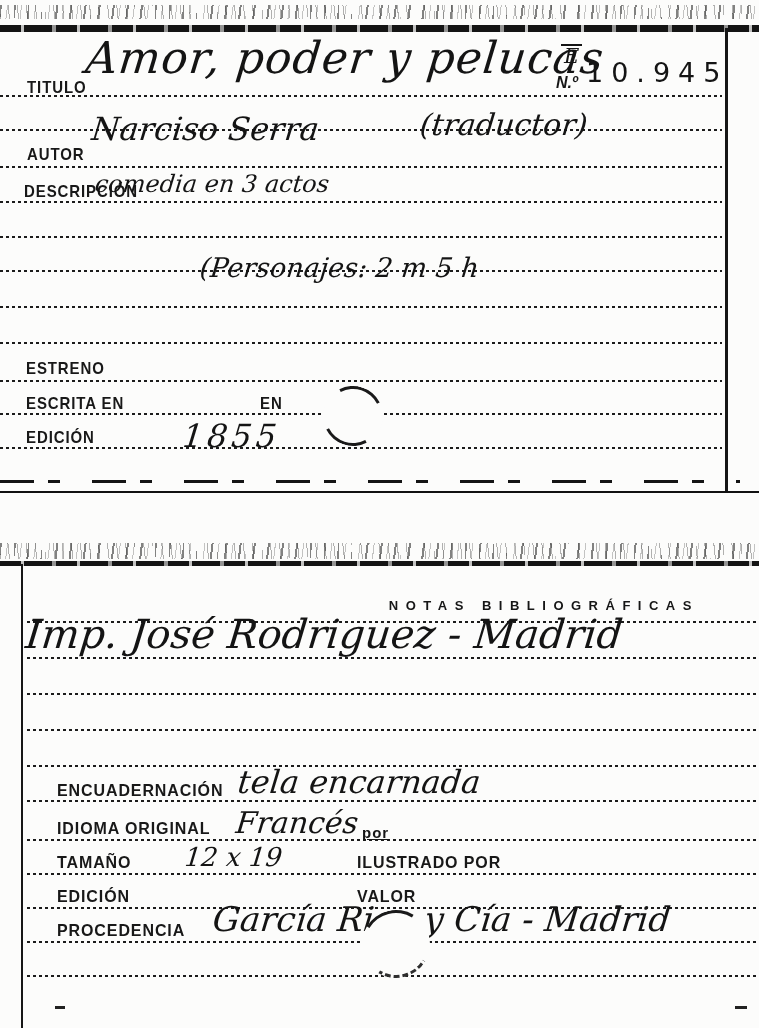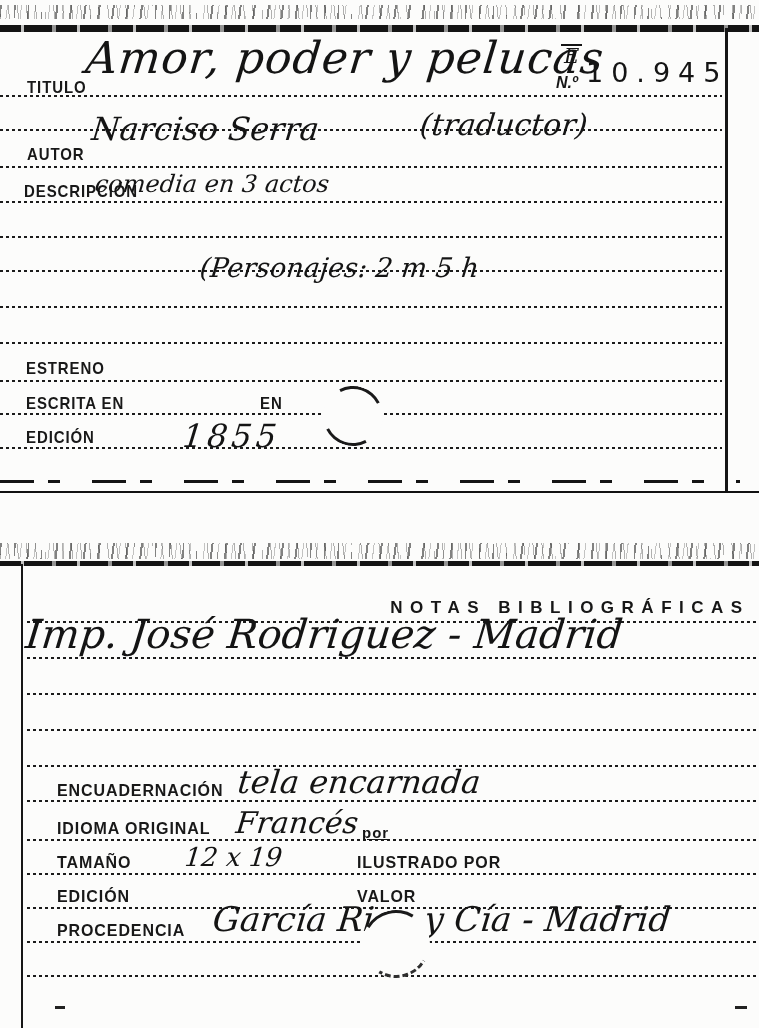--- a/index.html
+++ b/index.html
@@ -36,21 +36,21 @@
     background:repeating-linear-gradient(90deg,#141414 0 21px,rgba(20,20,20,.25) 21px 24px,#141414 24px 52px,rgba(20,20,20,.45) 52px 56px);
   }
   
   .lbl{
     position:absolute;font-size:15px;font-weight:700;letter-spacing:.9px;
     color:#181818;white-space:nowrap;transform:scaleY(1.08);
   }
   .lbl.b2{font-size:16px;}
   .heading{
     position:absolute;left:50%;transform:translateX(3%);
-    font-size:17px;font-weight:700;letter-spacing:7.5px;white-space:nowrap;
+    font-size:13px;font-weight:700;letter-spacing:7.5px;white-space:nowrap;
   }
   .por{position:absolute;font-size:15px;font-weight:700;letter-spacing:1px;}
   .num-label{position:absolute;font-size:16px;font-weight:700;font-style:italic;}
   .num-val{
     position:absolute;font-family:"DejaVu Sans",sans-serif;font-size:27px;
     letter-spacing:8px;white-space:nowrap;color:#141414;
   }
   .num-mark{
     position:absolute;font-family:"DejaVu Serif",serif;font-style:italic;
     font-size:21px;border-top:2px solid #141414;padding:0 3px;line-height:1;

